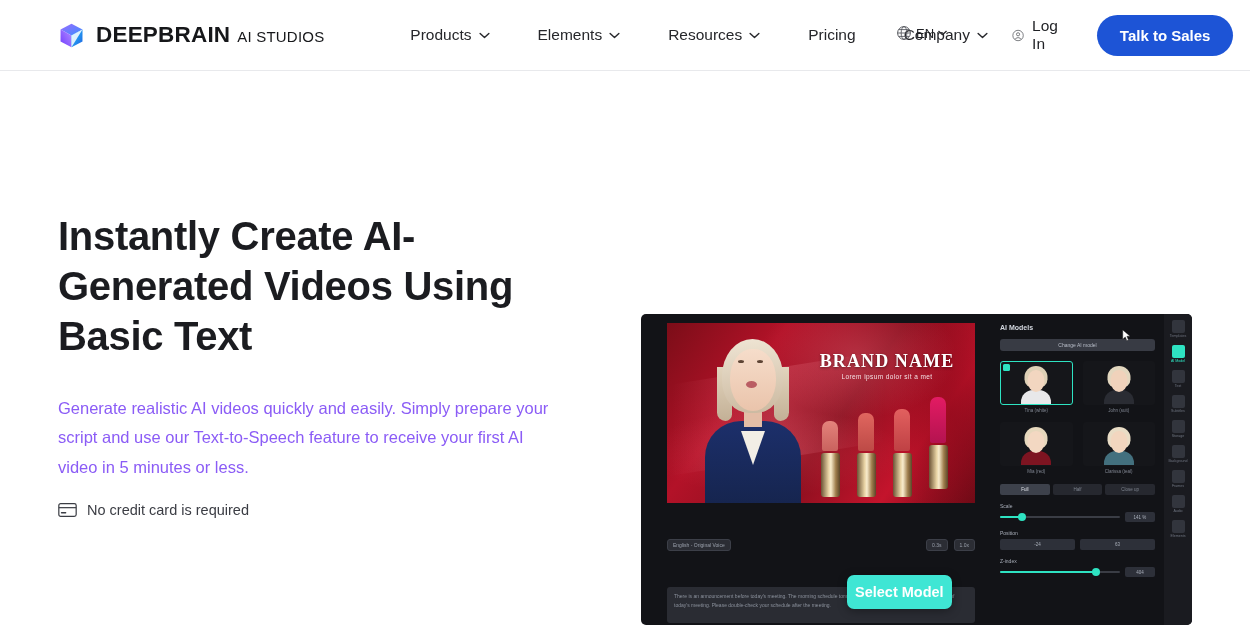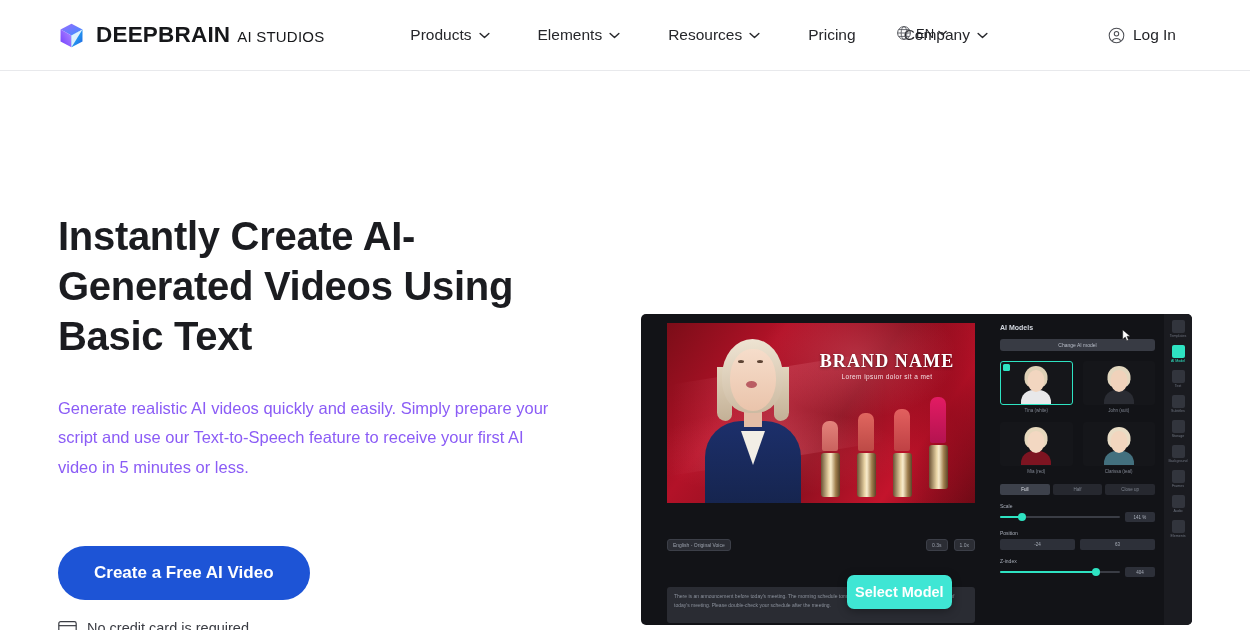--- a/index.html
+++ b/index.html
@@ -316,29 +316,29 @@
 
   <div class="header-right">
     <div class="login">
       <svg class="user-ico" viewBox="0 0 20 20">
         <circle cx="10" cy="10" r="8.6" fill="none" stroke="#4c4e54" stroke-width="1.2"></circle>
         <circle cx="10" cy="8" r="2.6" fill="none" stroke="#4c4e54" stroke-width="1.2"></circle>
         <path d="M5.2 16.4 a5 4 0 0 1 9.6 0" fill="none" stroke="#4c4e54" stroke-width="1.2"></path>
       </svg>
       <span>Log In</span>
     </div>
+    <button class="btn-sales">Talk to Sales</button>
   </div>
 </header>
 
 <main class="hero">
 
   <div class="hero-left">
     <h1 class="hero-title">Instantly Create AI-Generated Videos Using Basic Text</h1>
     <p class="hero-sub">Generate realistic AI videos quickly and easily. Simply prepare your script and use our Text-to-Speech feature to receive your first AI video in 5 minutes or less.</p>
-    <button class="btn-create">Create a Free AI Video</button>
     <div class="nocard">
       <svg class="card-ico" viewBox="0 0 20 15">
         <rect x="0.7" y="0.7" width="18.6" height="13.6" rx="2" fill="none" stroke="#3b3d44" stroke-width="1.3"></rect>
         <path d="M0.7 5 H19.3" stroke="#3b3d44" stroke-width="1.3"></path>
         <path d="M3.6 10.4 H8" stroke="#3b3d44" stroke-width="1.5" stroke-linecap="round"></path>
       </svg>
       <span>No credit card is required</span>
     </div>
   </div>
 

